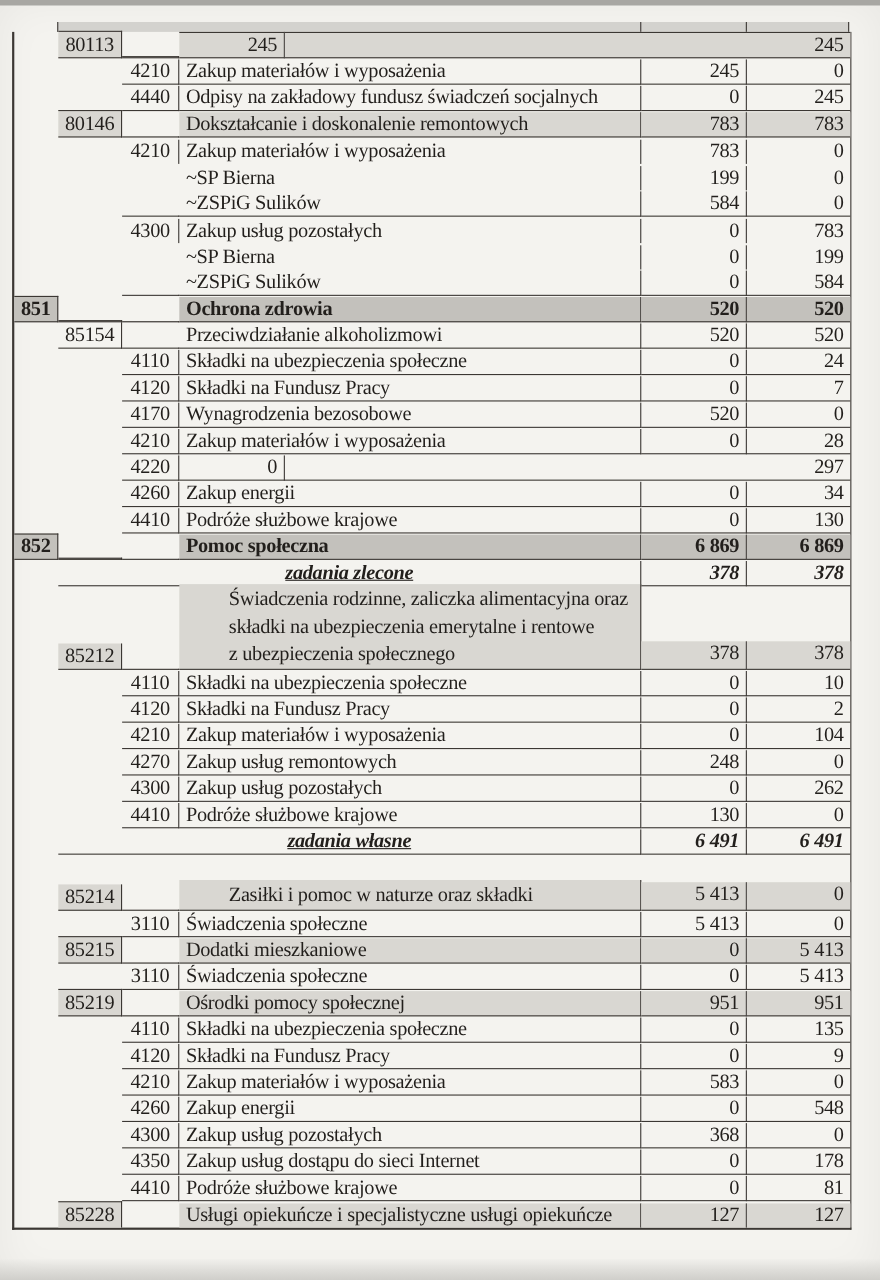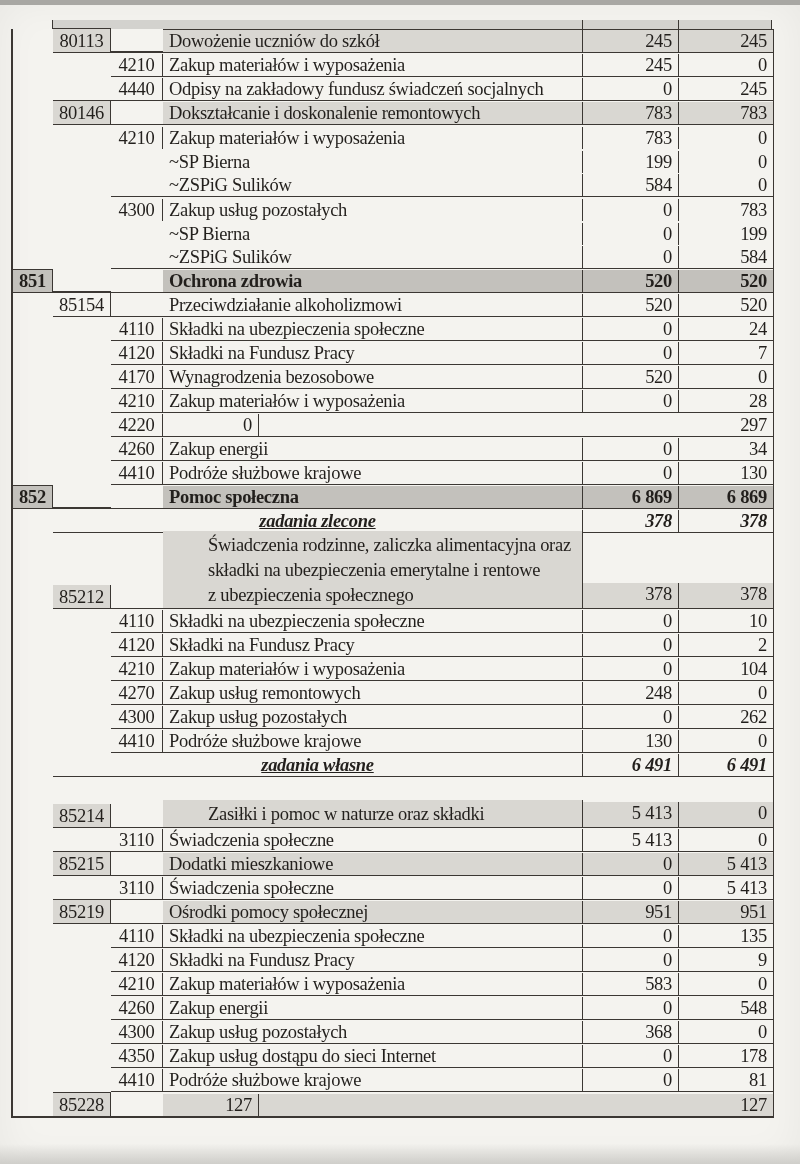--- a/index.html
+++ b/index.html
@@ -56,21 +56,20 @@
   <div class="sliver">
     <div class="sc1"></div>
     <div class="sc2"></div>
     <div class="sc3"></div>
   </div>
   <div class="budget-table">
       <div class="row">
         <div class="cell c1"></div>
         <div class="cell c2 bb center top shade bt">80113</div>
         <div class="cell c3 bb shade bt"></div>
-        <div class="cell c4 bb desc shade bt">Dowożenie uczniów do szkół</div>
         <div class="cell c5 bb num shade bt">245</div>
         <div class="cell c6 bb num shade bt">245</div>
       </div>
       <div class="row">
         <div class="cell c1"></div>
         <div class="cell c2"></div>
         <div class="cell c3 center bb">4210</div>
         <div class="cell c4 desc bb">Zakup materiałów i wyposażenia</div>
         <div class="cell c5 num bb">245</div>
         <div class="cell c6 num bb">0</div>
@@ -385,18 +384,19 @@
         <div class="cell c2"></div>
         <div class="cell c3 center bb">4410</div>
         <div class="cell c4 desc bb">Podróże służbowe krajowe</div>
         <div class="cell c5 num bb">0</div>
         <div class="cell c6 num bb">81</div>
       </div>
       <div class="row">
         <div class="cell c1"></div>
         <div class="cell c2 center top shade bt">85228</div>
         <div class="cell c3 shade"></div>
+        <div class="cell c4 desc shade">Usługi opiekuńcze i specjalistyczne usługi opiekuńcze</div>
         <div class="cell c5 num shade">127</div>
         <div class="cell c6 num shade">127</div>
       </div>
     </div>
   <div class="bottom-shadow"></div>
 </div>
 
 </body></html>

